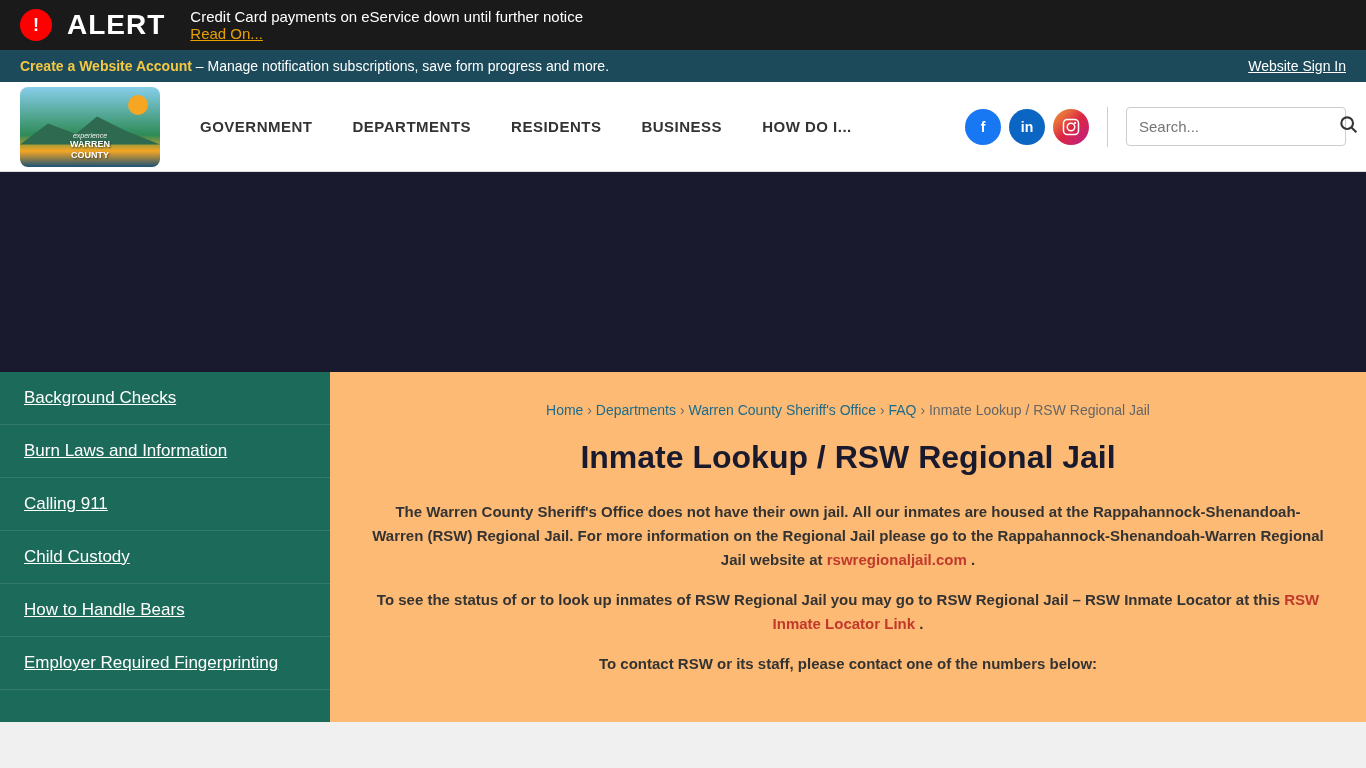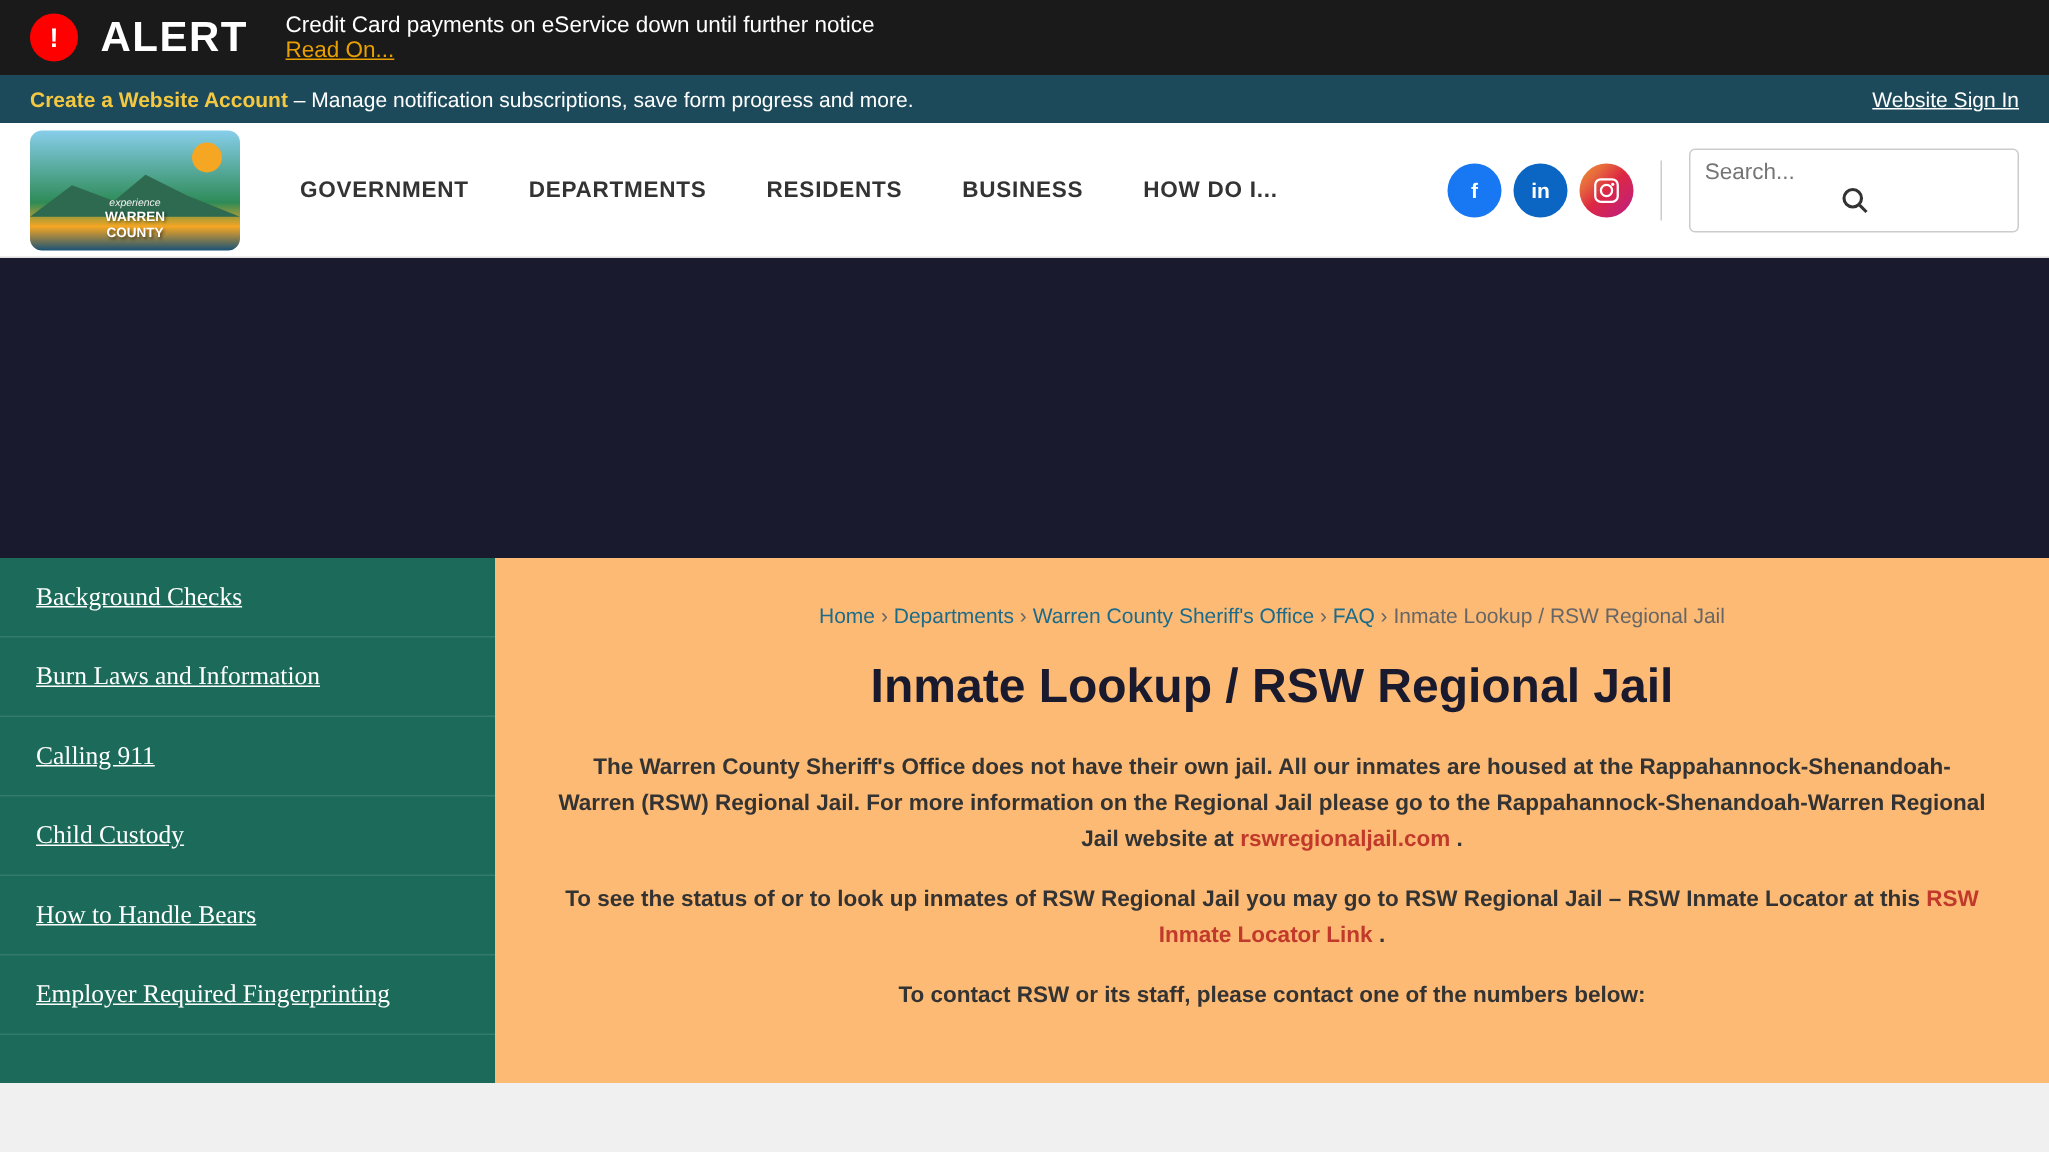--- a/index.html
+++ b/index.html
@@ -114,21 +114,21 @@
       font-weight: bold; font-size: 14px; color: white; cursor: pointer;
     }
     .fb { background: #1877f2; }
     .li { background: #0a66c2; }
     .ig { background: linear-gradient(135deg, #f09433, #e6683c, #dc2743, #cc2366, #bc1888); }
 
     .search-divider { width: 1px; height: 40px; background: #ccc; margin: 0 8px; }
     .search-box {
       display: flex; align-items: center;
       border: 1px solid #ccc; border-radius: 4px;
-      padding: 6px 12px; width: 220px; background: white; flex-direction: column;
+      padding: 6px 12px; width: 220px; background: white;
     }
     .search-box input {
       border: none; outline: none; font-size: 15px; flex: 1; color: #999;
     }
     .search-btn {
       background: none; border: none; cursor: pointer;
       font-size: 18px; color: #333;
     }
 
     
@@ -139,21 +139,20 @@
 
     
     .main-layout {
       display: flex; width: 100%; background: white;
     }
 
     
     .sidebar {
       width: 330px; flex-shrink: 0;
       background: #1c6b5a;
-      font-family: Liberation Serif, serif;
     }
     .sidebar-item {
       padding: 16px 24px;
       color: white;
       font-size: 17px;
       font-weight: 500;
       cursor: pointer;
       border-bottom: 1px solid rgba(255,255,255,0.1);
       display: block;
     }

